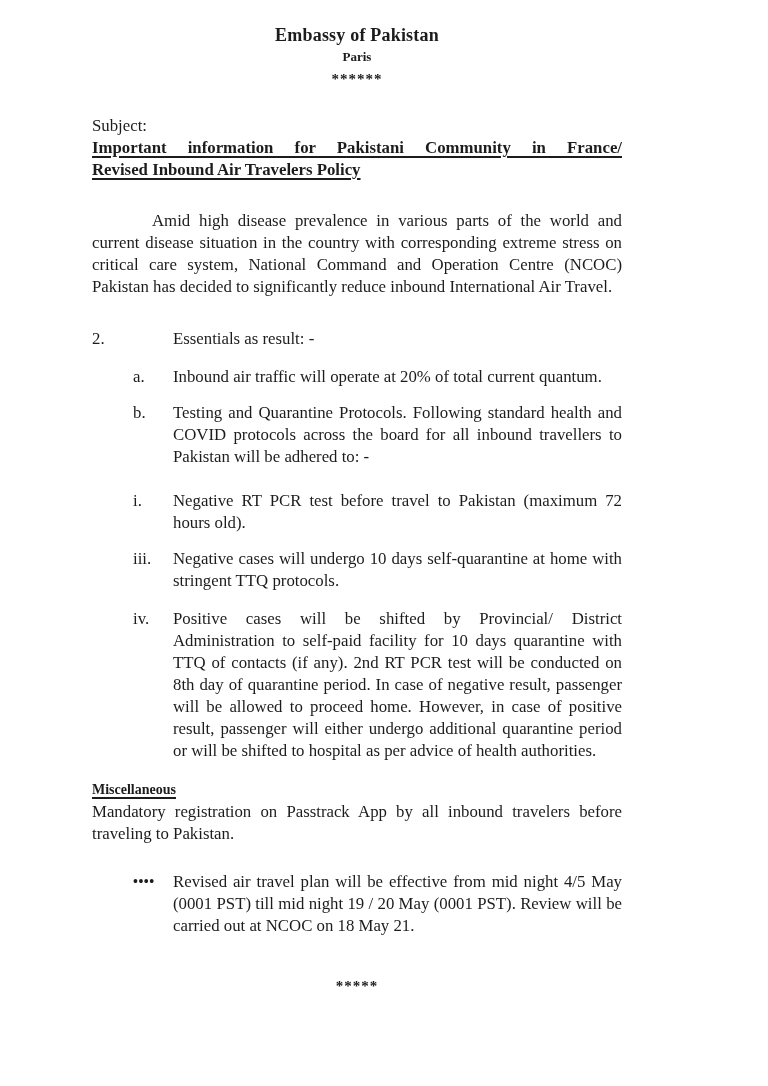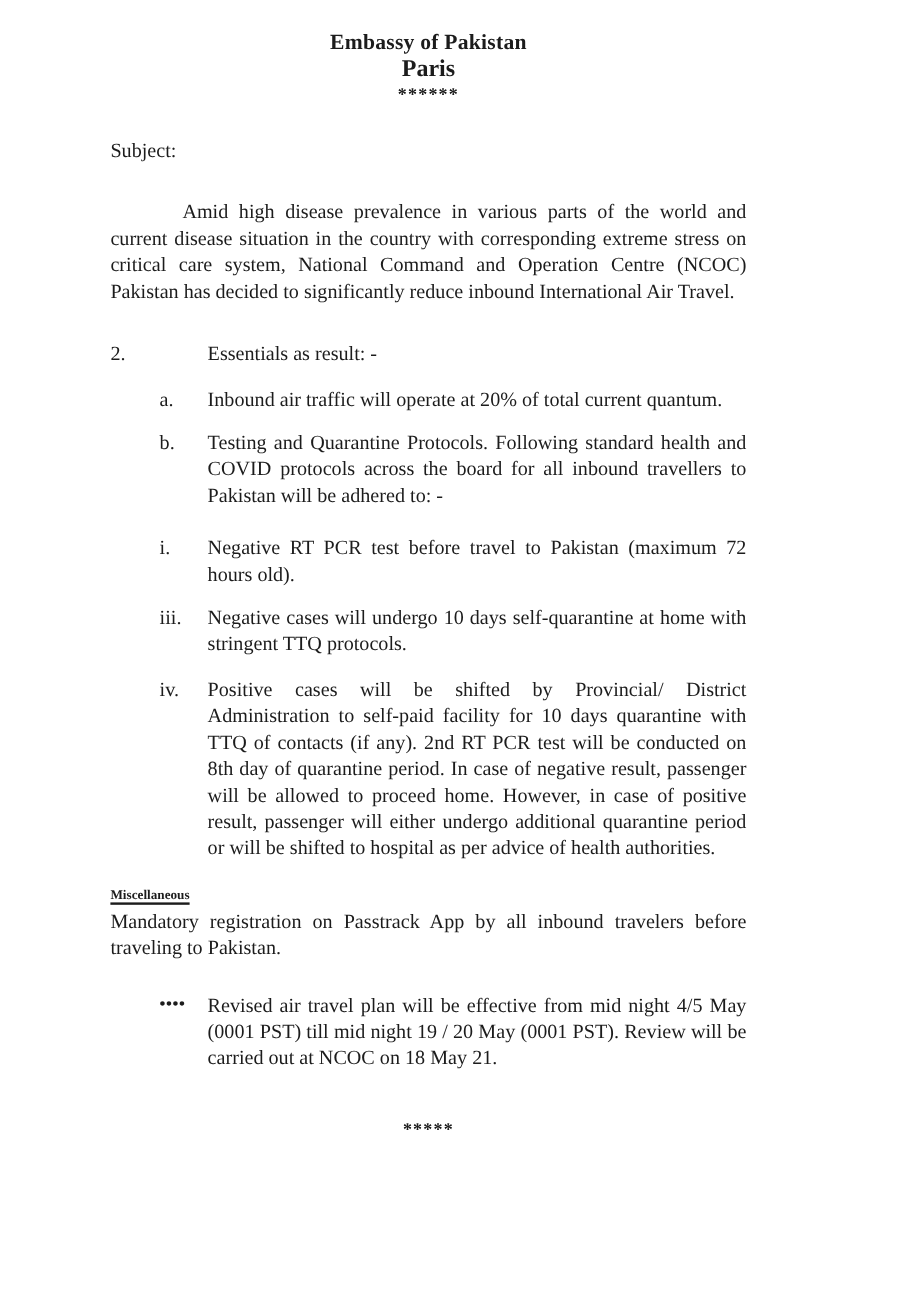--- a/index.html
+++ b/index.html
@@ -21,21 +21,21 @@
   
   .doc-header { text-align: center; }
   .org-name {
     font-weight: bold;
     font-size: 18px;
     line-height: 22px;
     letter-spacing: 0.2px;
   }
   .org-city {
     font-weight: bold;
-    font-size: 20px;
+    font-size: 13px;
     line-height: 22px;
   }
   .header-stars {
     font-weight: bold;
     font-size: 15px;
     line-height: 18px;
     letter-spacing: 1px;
     margin-top: 2px;
   }
   
@@ -92,21 +92,21 @@
     text-align: left;
   }
   .list-item .item-text { flex: 1; }
   .mt-16 { margin-top: 16px; }
   .mt-14 { margin-top: 14px; }
   .mt-22 { margin-top: 22px; }
   
   .misc-heading {
     margin-top: 17px;
     font-weight: bold;
-    font-size: 11px;
+    font-size: 14px;
     text-decoration: underline;
     text-decoration-thickness: 1.8px;
     text-underline-offset: 3px;
   }
   .misc-para {
     text-align: justify;
   }
   .bullet-item {
     display: flex;
     margin-left: 41px;
@@ -138,20 +138,24 @@
 
   <div class="doc-header">
     <div class="org-name">Embassy of Pakistan</div>
     <div class="org-city">Paris</div>
     <div class="header-stars">******</div>
   </div>
 
 
   <div class="subject-row">
     <span class="subject-label">Subject:</span>
+    <div class="subject-text">
+      <div class="subject-line justify-full">Important information for Pakistani Community in France/</div>
+      <div class="subject-line">Revised Inbound Air Travelers Policy</div>
+    </div>
   </div>
 
   <p class="intro-para">Amid high disease prevalence in various parts of the world and current disease situation in the country with corresponding extreme stress on critical care system, National Command and Operation Centre (NCOC) Pakistan has decided to significantly reduce inbound International Air Travel.</p>
 
   <div class="numbered-row">
     <span class="num">2.</span>
     <span class="num-text">Essentials as result: -</span>
   </div>
 
   <div class="list-item mt-16">

